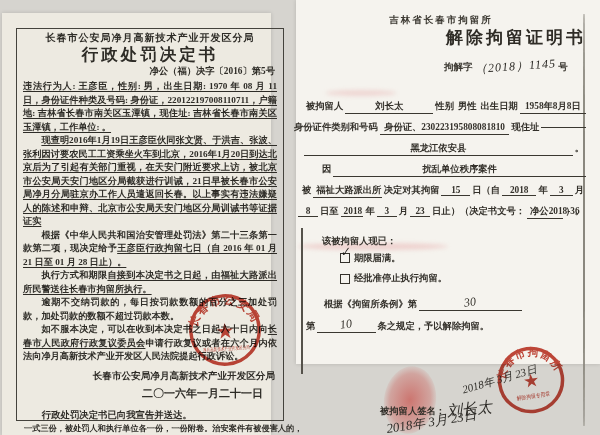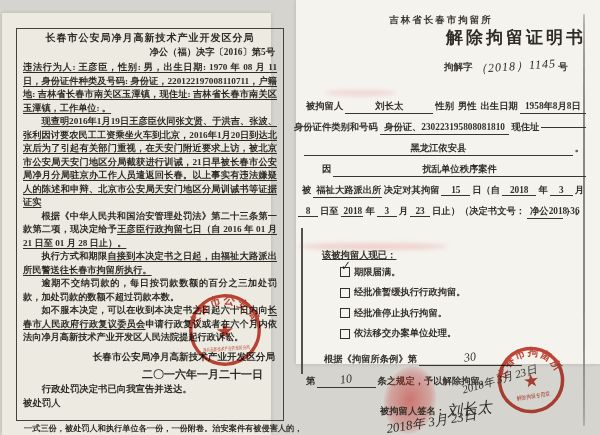--- a/index.html
+++ b/index.html
@@ -20,21 +20,21 @@
     color:#2e2c27;
   }
   .l-agency{text-align:center;font-size:10px;font-weight:700;letter-spacing:1px;}
   .l-title{text-align:center;font-size:16.5px;font-weight:700;letter-spacing:3px;line-height:19px;}
   .l-docno{text-align:right;font-size:9.3px;font-weight:700;margin:1px 2px 2px 0;}
   .para{font-size:9.2px;line-height:13.5px;font-weight:700;text-align:justify;}
   .indent{text-indent:2em;}
   .u{text-decoration:underline;text-underline-offset:2px;}
   .l-sign{ text-align:right;font-size:9.6px;font-weight:700;margin-top:5px;line-height:14px;padding-right:2px;}
   .l-sign-date{text-align:right;font-size:11px;font-weight:700;padding-right:14px;margin-top:3px;}
-  .l-served{font-size:9.4px;font-weight:700;text-indent:2em;line-height:14px;}
+  .l-served{font-size:9.4px;font-weight:700;margin-top:7px;text-indent:2em;line-height:14px;}
   .l-punished{font-size:9.4px;font-weight:700;line-height:15px;}
   .l-footer{
     position:absolute;left:22px;top:410px;width:260px;
     font-size:8.2px;font-weight:700;color:#2e2c27;white-space:nowrap;
   }
 
   
   .seal{position:absolute;opacity:.92;mix-blend-mode:multiply;}
   #left-seal{left:170px;top:263px;width:76px;height:76px;transform:rotate(-4deg);}
   #right-seal{left:200px;top:345px;width:70px;height:70px;transform:rotate(-8deg);}
@@ -45,22 +45,22 @@
   .r-title{position:absolute;left:0;top:26px;width:290px;text-align:right;
     font-size:17px;font-weight:700;letter-spacing:3px;color:#2f2c26;}
   .r-docno{position:absolute;left:148px;top:58px;font-size:9.5px;font-weight:700;color:#3a3730;}
   .hand{font-style:italic;font-weight:400;color:#2b2925;display:inline-block;}
   .hand-no{font-size:12px;transform:rotate(-4deg);letter-spacing:1px;}
   .r-fields{position:absolute;left:8px;top:96px;width:282px;color:#33302a;}
   .frow{display:flex;align-items:center;font-size:9.3px;font-weight:700;height:21px;white-space:nowrap;}
   .lab{flex:none;padding:0 2px;}
   .uv{border-bottom:1px solid #3a3730;text-align:center;padding:0 3px;min-width:14px;}
   .grow{flex:1;}
-  .r-intro{margin-top:20px;height:20px;display:flex;align-items:flex-end;
-    font-size:9.3px;font-weight:700;padding-left:18px;text-decoration:underline;}
+  .r-intro{margin-top:6px;height:20px;display:flex;align-items:flex-end;
+    font-size:9.3px;font-weight:700;padding-left:18px;}
   .opt{display:flex;align-items:center;height:20.5px;font-size:9.3px;font-weight:700;padding-left:36px;}
   .chk{width:8px;height:8px;border:1.2px solid #33302a;display:inline-block;
     margin-right:4px;position:relative;flex:none;}
   .tick{position:absolute;left:-1px;top:-9px;font-size:12px;color:#1e1c19;
     transform:rotate(-10deg);font-weight:400;}
   .legal{display:flex;align-items:flex-end;font-size:9.3px;font-weight:700;height:22px;white-space:nowrap;}
   .hand-num{font-size:12px;font-style:italic;font-weight:400;transform:rotate(-8deg);display:inline-block;}
   .r-seal-date{position:absolute;left:165px;top:372px;font-size:11px;
     transform:rotate(-16deg);white-space:nowrap;}
   .fingerprint{position:absolute;left:88px;top:366px;width:52px;height:68px;
@@ -78,20 +78,21 @@
   #smudge1{left:2px;top:243px;width:150px;height:7px;background:rgba(225,150,150,.35);}
   #smudge2{left:30px;top:90px;width:70px;height:6px;background:rgba(225,150,150,.3);}
   .seal-svg{width:100%;height:100%;}
 </style>
 </head>
 <body>
 
 <div class="paper" id="left-paper">
   <div class="lbox">
     <div class="l-agency">长春市公安局净月高新技术产业开发区分局</div>
+    <div class="l-title">行政处罚决定书</div>
     <div class="l-docno">净公（福）决字〔2016〕第5号</div>
 
     <div class="para">
       <span class="u">违法行为人: 王彦臣，性别: 男，出生日期: 1970 年 08 月 11 日，身份证件种类及号码: 身份证，220122197008110711，户籍地: 吉林省长春市南关区玉潭镇，现住址: 吉林省长春市南关区玉潭镇，工作单位: 。</span>
     </div>
     <div class="para indent">
       <span class="u">现查明2016年1月19日王彦臣伙同张文贤、于洪吉、张波、张利因讨要农民工工资乘坐火车到北京，2016年1月20日到达北京后为了引起有关部门重视，在天安门附近要求上访，被北京市公安局天安门地区分局截获进行训诫，21日早被长春市公安局净月分局驻京办工作人员遣返回长春。以上事实有违法嫌疑人的陈述和申辩、北京市公安局天安门地区分局训诫书等证据证实</span>
     </div>
     <div class="para indent">
       <span>根据《中华人民共和国治安管理处罚法》第二十三条第一款第二项，现决定给予</span><span class="u">王彦臣行政拘留七日（自 2016 年 01 月 21 日至 01 月 28 日止）。</span>
@@ -193,29 +194,21 @@
     <div class="r-intro">该被拘留人现已：</div>
 
     <div class="opt">
       <span class="chk">
         <span class="tick hand">✓</span>
       </span>
       <span>期限届满。</span>
     </div>
     <div class="opt">
       <span class="chk"></span>
-      <span>经批准暂缓执行行政拘留。</span>
-    </div>
-    <div class="opt">
-      <span class="chk"></span>
       <span>经批准停止执行拘留。</span>
-    </div>
-    <div class="opt">
-      <span class="chk"></span>
-      <span>依法移交办案单位处理。</span>
     </div>
 
     <div class="legal" style="padding-left:18px">
       <span class="lab">根据《拘留所条例》第</span>
       <span class="uv" style="flex:.6"><span class="hand-num">30</span></span>
     </div>
     <div class="legal">
       <span class="lab">第</span>
       <span class="uv" style="flex:.55"><span class="hand-num">10</span></span>
       <span class="lab">条之规定，予以解除拘留。</span>

